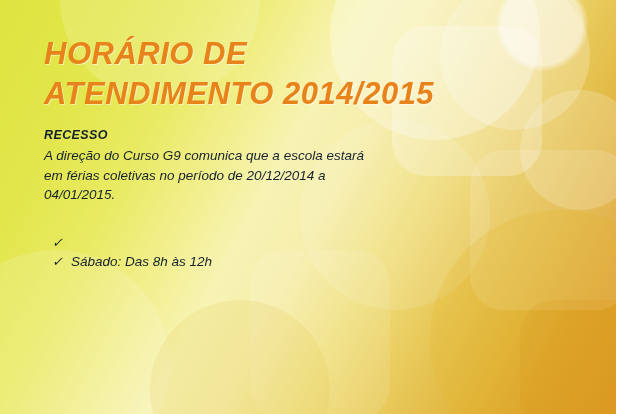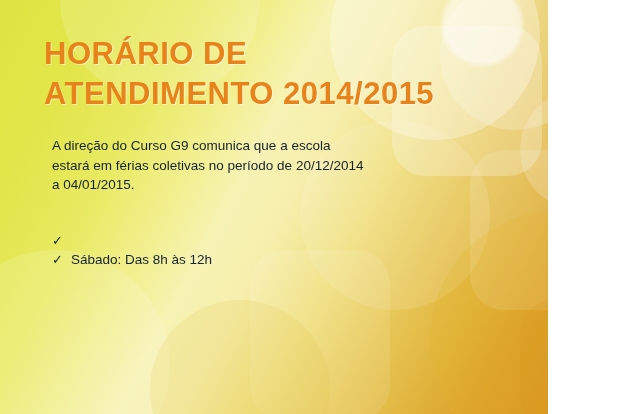--- a/index.html
+++ b/index.html
@@ -8,37 +8,38 @@
   }
   body {
     width: 620px;
     height: 414px;
     overflow: hidden;
     font-family: "Liberation Sans", sans-serif;
     background: #ffffff;
   }
   .poster {
     position: relative;
-    width: 548px;
+    width: 616px;
     height: 414px;
     overflow: hidden;
     background:
       radial-gradient(circle at 88% 6%, rgba(255,255,255,0.55) 0 6%, rgba(255,255,255,0) 7%),
       linear-gradient(118deg,
         #dfe441 0%,
         #e2e64a 14%,
         #e9ea63 26%,
         #f2ef8f 36%,
         #f7f3b4 44%,
         #f6eeac 52%,
         #f0e07f 62%,
         #e8c95a 72%,
         #e0b43d 82%,
         #dca02b 90%,
         #d99320 100%);
+    font-style: italic;
   }
   
   .blob {
     position: absolute;
     border-radius: 50%;
     pointer-events: none;
   }
   .b1 {
     left: 330px; top: -70px;
     width: 210px; height: 210px;
@@ -135,21 +136,21 @@
   .sec-head {
     font-weight: bold;
     font-size: 12.5px;
     letter-spacing: 0.4px;
     margin: 0 0 4px 0;
     color: #16222e;
   }
   .sec-para {
     font-size: 13.5px;
     line-height: 1.45;
-    margin: 8px;
+    margin: 0;
     color: #16222e;
   }
   .gap { height: 22px; }
 
   .bullets {
     list-style: none;
     margin: 6px 0 0 0;
     padding: 0;
   }
   .bullets li {
@@ -189,20 +190,21 @@
   <div class="content">
 
     <div class="title">
       <span class="l1">HORÁRIO DE</span>
       <span class="l2">ATENDIMENTO 2014/2015</span>
     </div>
 
     <div class="body-block">
 
       <div>
+        <p class="sec-head">RECESSO</p>
         <p class="sec-para">A direção do Curso G9 comunica que a escola estará em férias coletivas no período de 20/12/2014 a 04/01/2015.</p>
       </div>
 
       <div class="gap"></div>
 
       <div>
         <ul class="bullets">
           <li>
             <span class="check">✓</span>
           </li>

